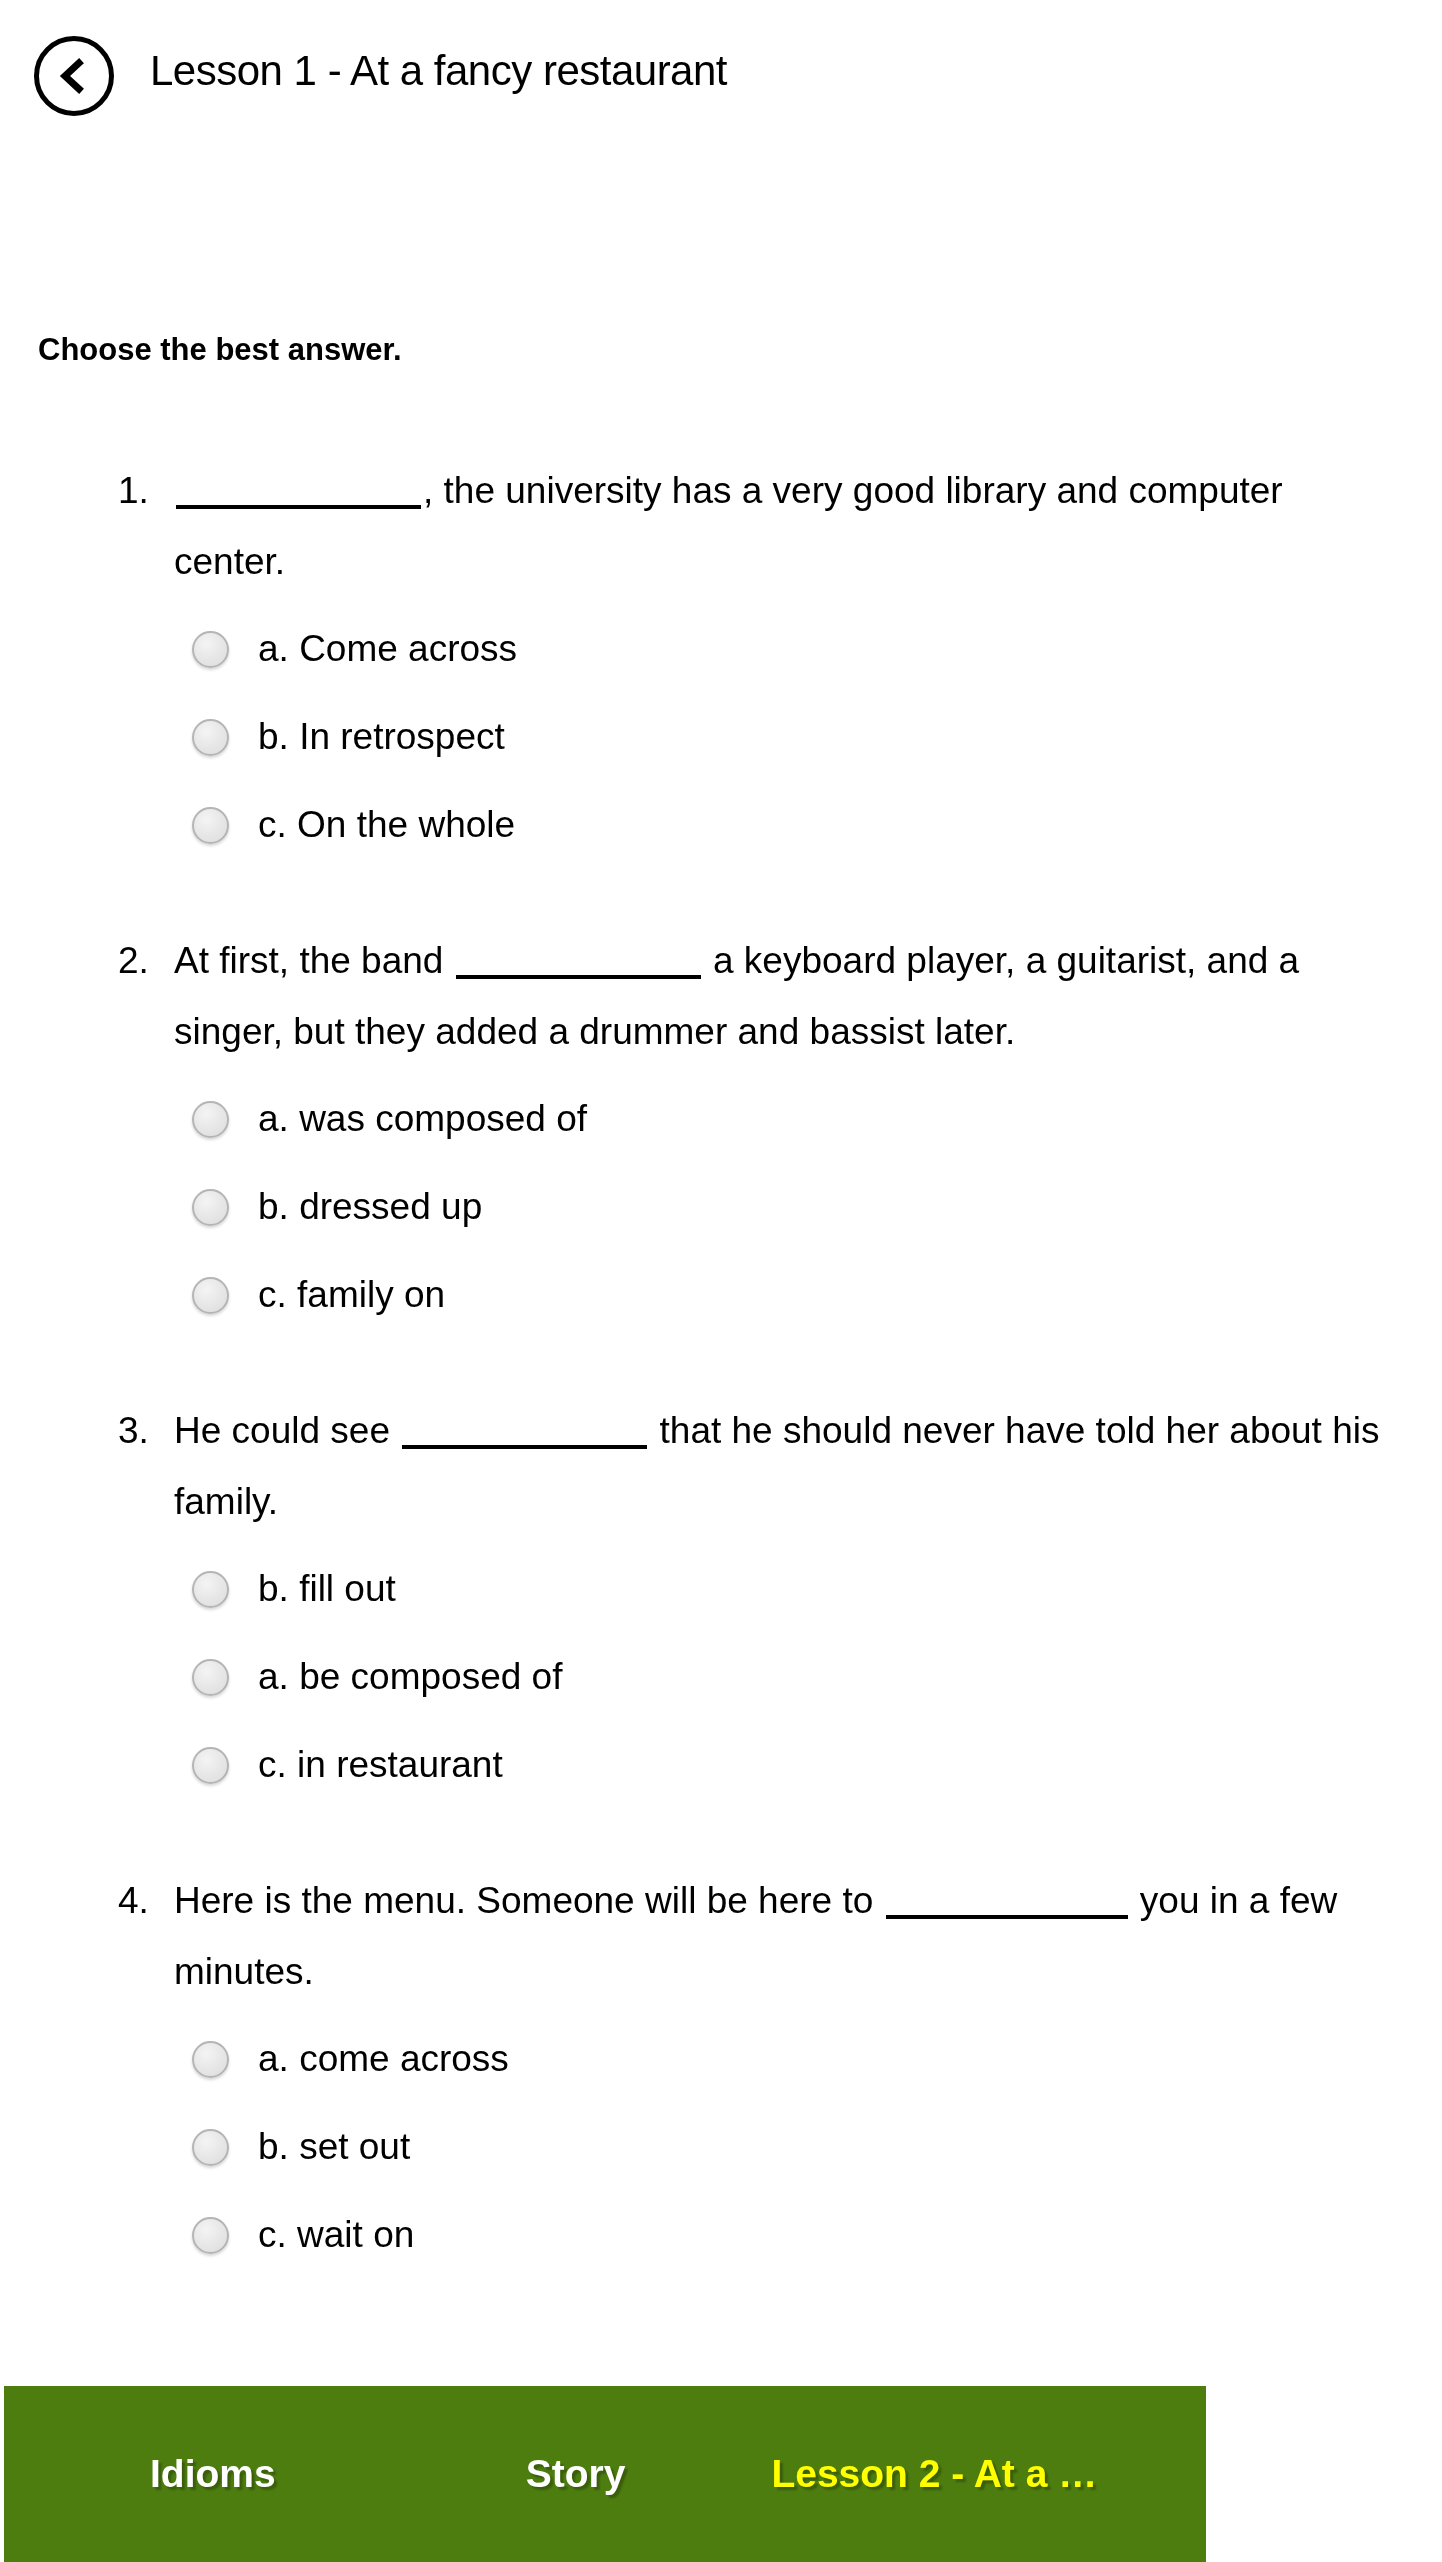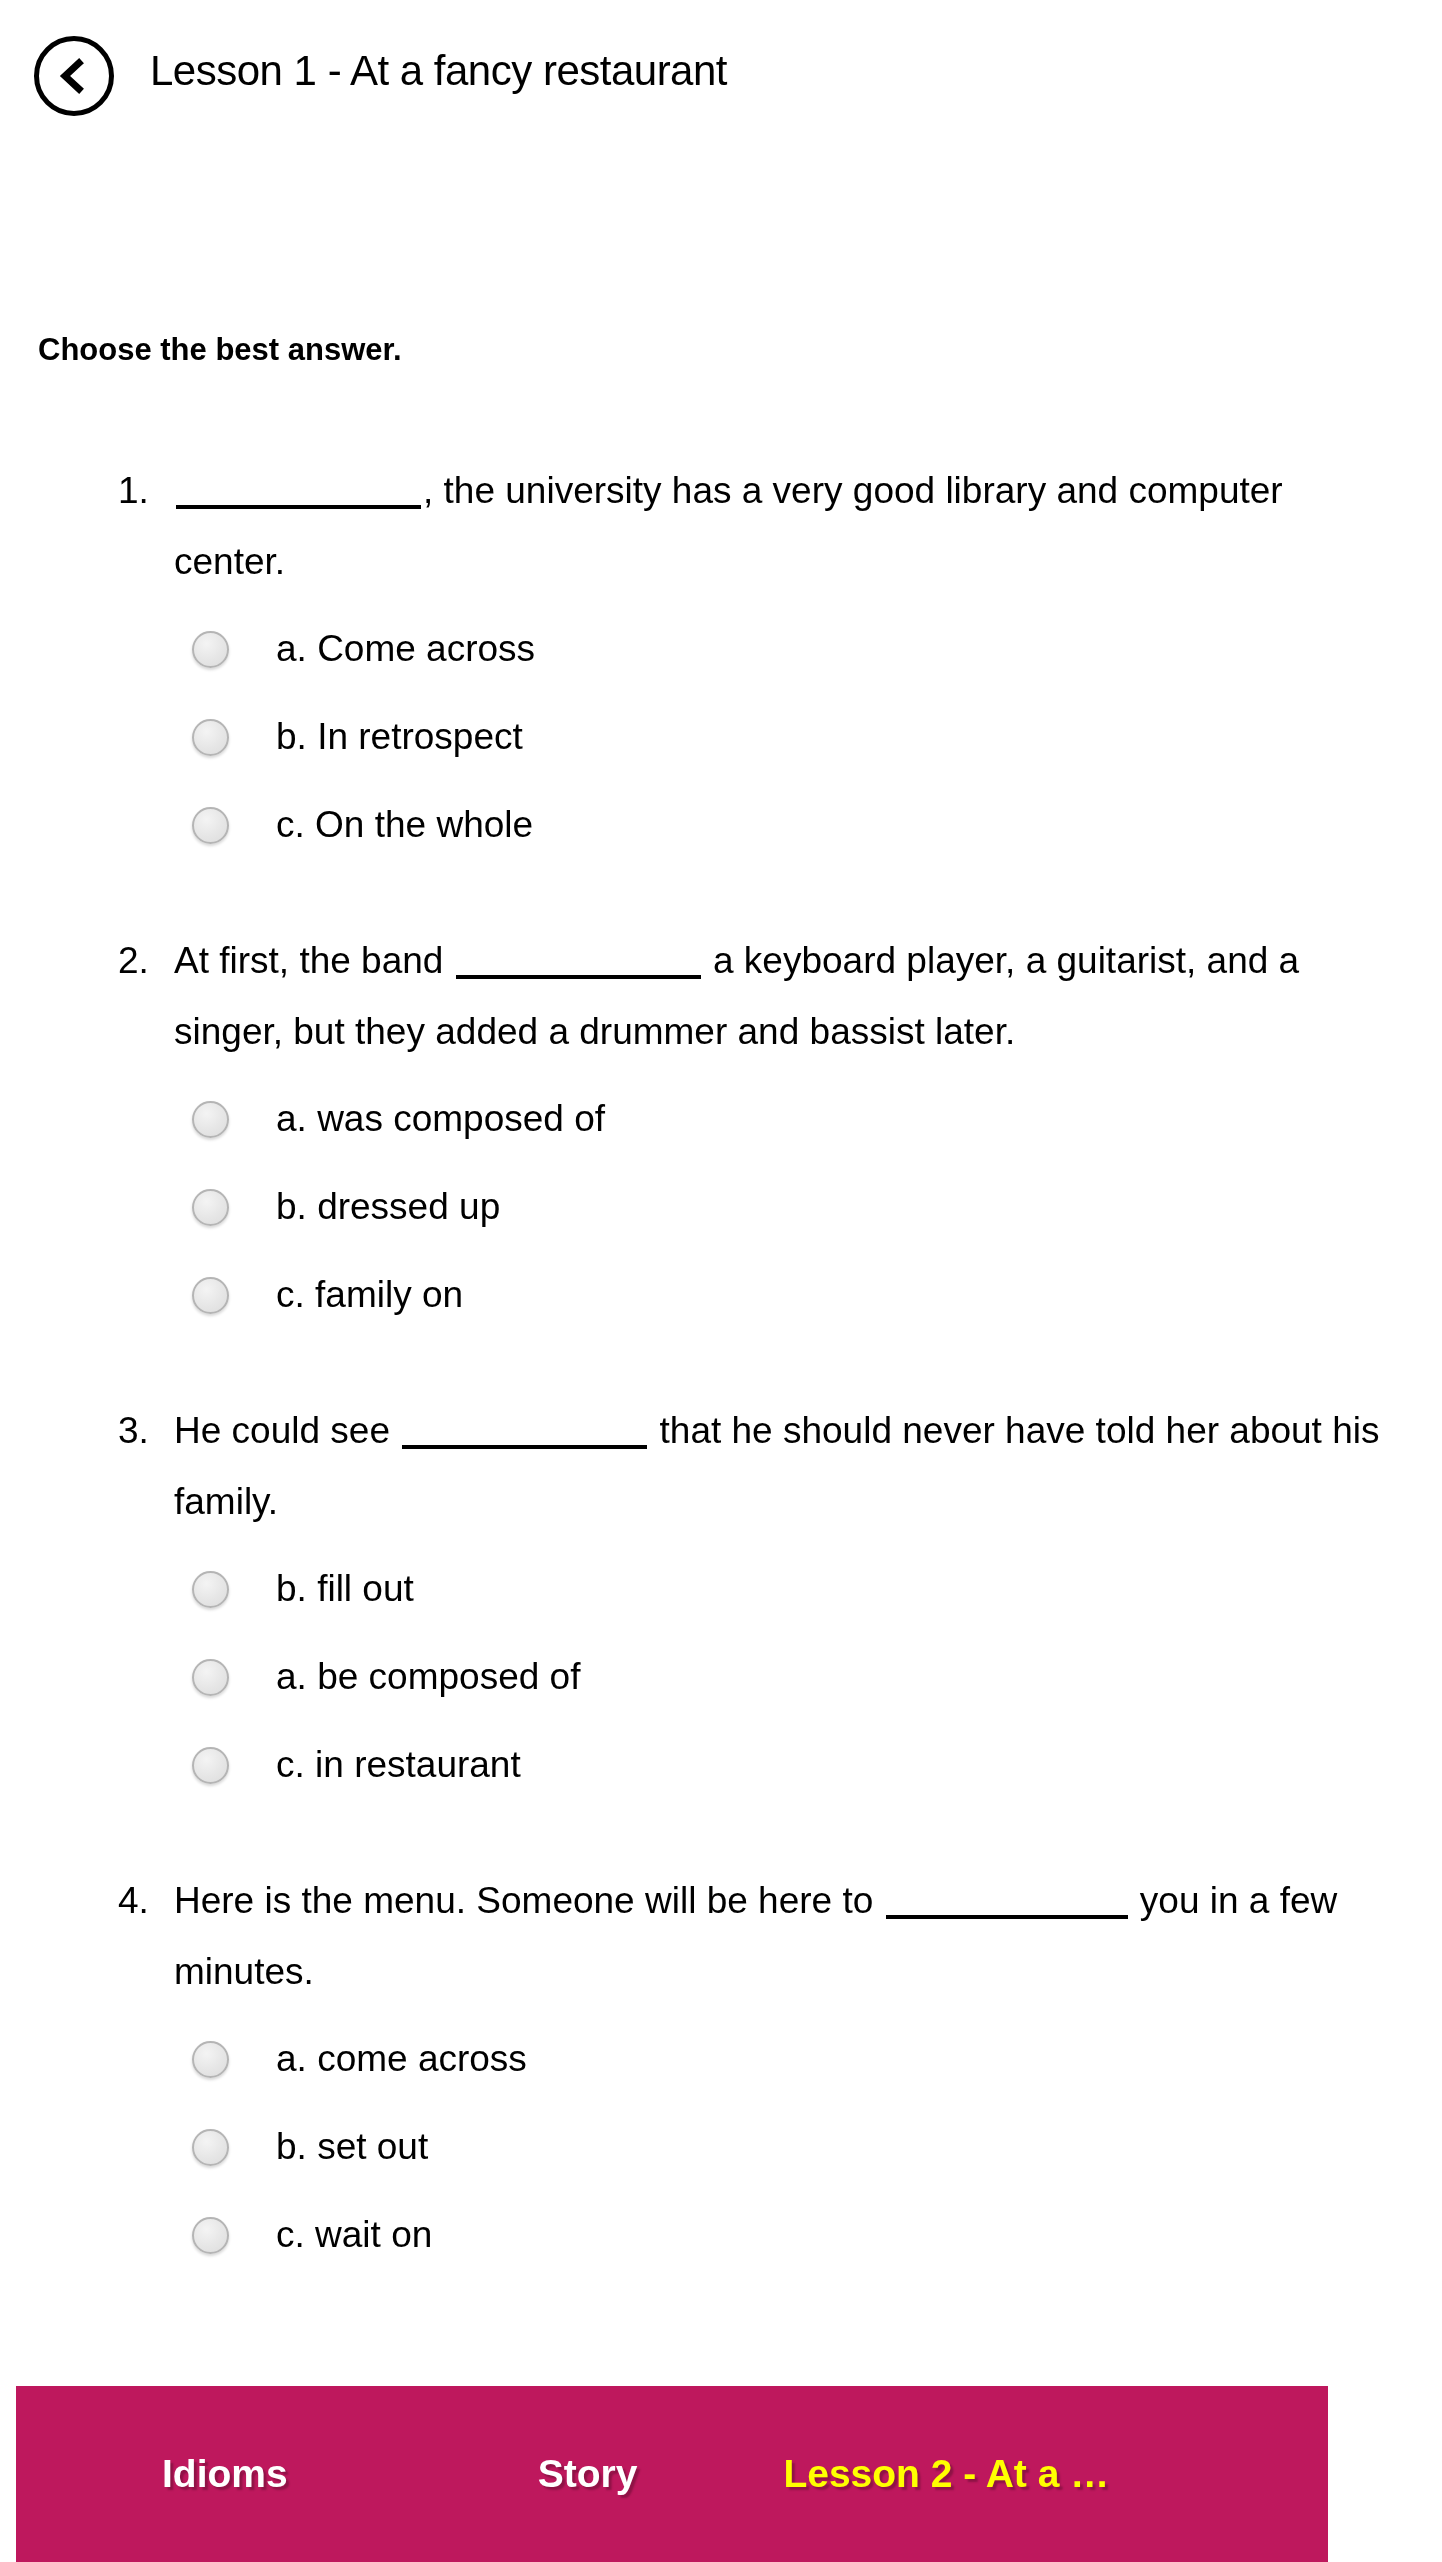--- a/index.html
+++ b/index.html
@@ -119,32 +119,32 @@
     border: 2px solid #b5b5b5;
     background: radial-gradient(circle at 38% 32%, #f4f4f4 0%, #e6e6e6 55%, #dcdcdc 100%);
     box-shadow: 0 2px 3px rgba(0,0,0,0.16);
     box-sizing: border-box;
     flex: 0 0 auto;
     cursor: pointer;
   }
   .option-label {
     font-size: 37px;
     line-height: 44px;
-    margin-left: 47px;
+    margin-left: 29px;
     white-space: nowrap;
   }
 
   
   #bottom-nav {
     position: absolute;
-    left: 16px;
+    left: 4px;
     bottom: 0;
-    width: 1312px;
+    width: 1202px;
     height: 176px;
-    background: #be185d;
+    background: #4d7c0f;
     display: flex;
     align-items: center;
   }
   .nav-item {
     font-size: 39px;
     font-weight: bold;
     white-space: nowrap;
     cursor: pointer;
     text-shadow: 3px 3px 2px rgba(0,0,0,0.25);
   }

